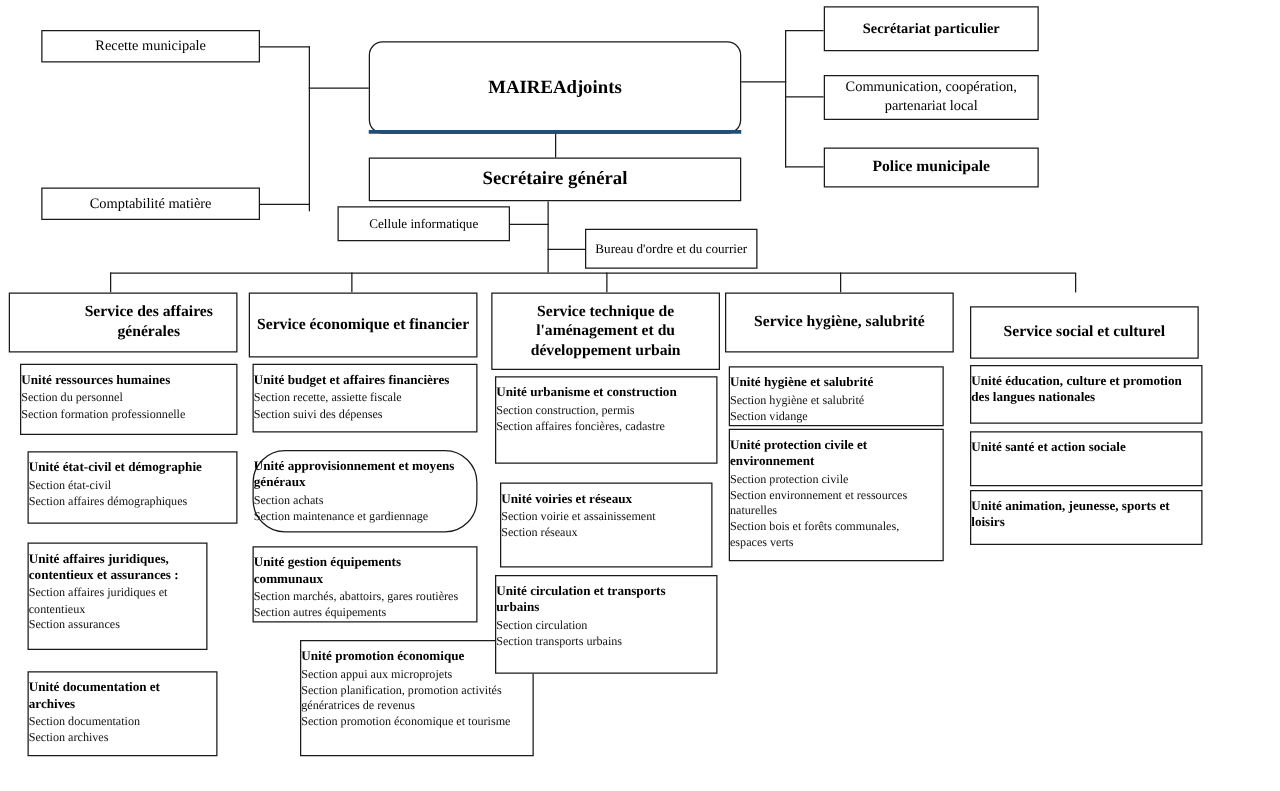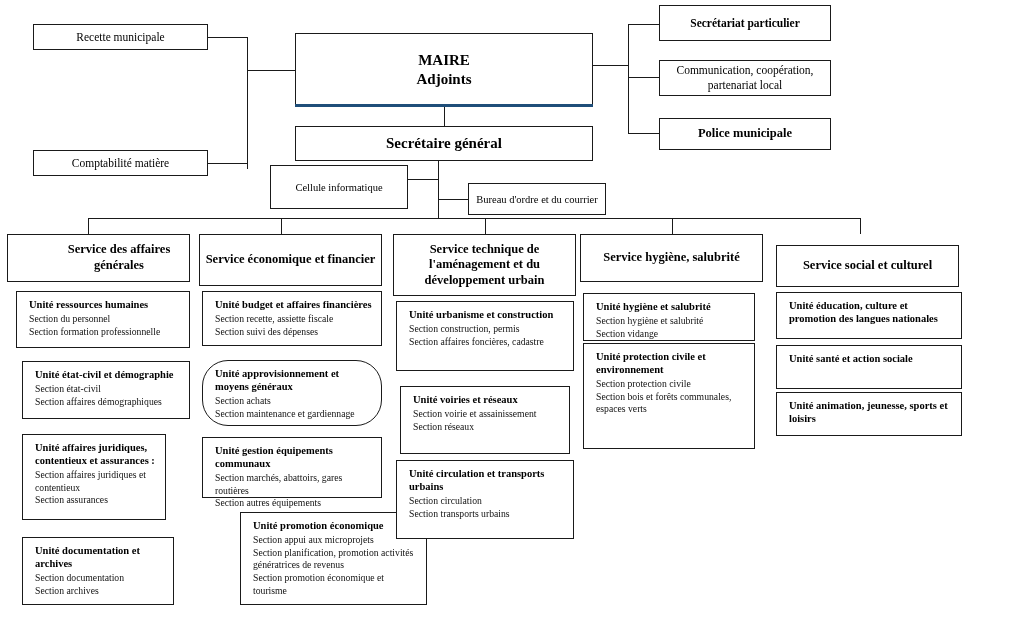--- a/index.html
+++ b/index.html
@@ -53,21 +53,21 @@
   .b-head {
     font-weight: bold;
     font-size: 12.5px;
     line-height: 1.25;
   }
   .unit {
     position: absolute;
     box-sizing: border-box;
     border: 1px solid #1a1a1a;
     background: #ffffff;
-    padding: 6px 7px 6px 12px;
+    padding: 6px 7px 6px 0;
     z-index: 5;
   }
   .unit .u-title {
     font-weight: bold;
     font-size: 10.5px;
     line-height: 1.25;
     display: block;
     margin-bottom: 2px;
   }
   .unit .u-line {
@@ -110,21 +110,21 @@
   <div class="line v" style="left:860px; top:218px; height:16px;"></div>
 
   <div class="box ctr" style="left:33px; top:24px; width:175px; height:26px;">
     <span class="b-sub">Recette municipale</span>
   </div>
 
   <div class="box ctr" style="left:33px; top:150px; width:175px; height:26px;">
     <span class="b-sub">Comptabilité matière</span>
   </div>
 
-  <div class="box ctr" style="left:295px; top:33px; width:298px; height:74px; flex-direction:column;">
+  <div class="box ctr" style="left:295px; top:33px; width:298px; height:74px; flex-direction:row;border-radius:11px;">
     <span class="b-title">MAIRE</span>
     <span class="b-title">Adjoints</span>
   </div>
   <div class="thickline" style="left:295px; top:104px; width:298px;"></div>
 
   <div class="box ctr" style="left:659px; top:5px; width:172px; height:36px;font-weight:bold;">
     <span class="b-sub">Secrétariat particulier</span>
   </div>
 
   <div class="box ctr" style="left:659px; top:118px; width:172px; height:32px;">
@@ -133,21 +133,21 @@
 
   <div class="box ctr" style="left:659px; top:60px; width:172px; height:36px; flex-direction:column;">
     <span class="b-sub">Communication, coopération,</span>
     <span class="b-sub">partenariat local</span>
   </div>
 
   <div class="box ctr" style="left:295px; top:126px; width:298px; height:35px;">
     <span class="b-title">Secrétaire général</span>
   </div>
 
-  <div class="box ctr" style="left:270px; top:165px; width:138px; height:44px;">
+  <div class="box ctr" style="left:270px; top:165px; width:138px; height:28px;">
     <span class="smalltext">Cellule informatique</span>
   </div>
 
   <div class="box ctr" style="left:468px; top:183px; width:138px; height:32px;">
     <span class="smalltext">Bureau d'ordre et du courrier</span>
   </div>
 
   <div class="box ctr" style="left:7px; top:234px; width:183px; height:48px;padding-left:41px;">
     <span class="b-head">Service des affaires générales</span>
   </div>
@@ -224,20 +224,21 @@
   </div>
 
   <div class="unit" style="left:583px; top:293px; width:172px; height:48px;">
     <span class="u-title">Unité hygiène et salubrité</span>
     <span class="u-line">Section hygiène et salubrité</span>
     <span class="u-line">Section vidange</span>
   </div>
   <div class="unit" style="left:583px; top:343px; width:172px; height:106px;">
     <span class="u-title">Unité protection civile et environnement</span>
     <span class="u-line">Section protection civile</span>
+    <span class="u-line">Section environnement et ressources naturelles</span>
     <span class="u-line">Section bois et forêts communales, espaces verts</span>
   </div>
 
   <div class="unit" style="left:776px; top:292px; width:186px; height:47px;">
     <span class="u-title">Unité éducation, culture et promotion des langues nationales</span>
   </div>
   <div class="unit" style="left:776px; top:345px; width:186px; height:44px;">
     <span class="u-title">Unité santé et action sociale</span>
   </div>
   <div class="unit" style="left:776px; top:392px; width:186px; height:44px;">

